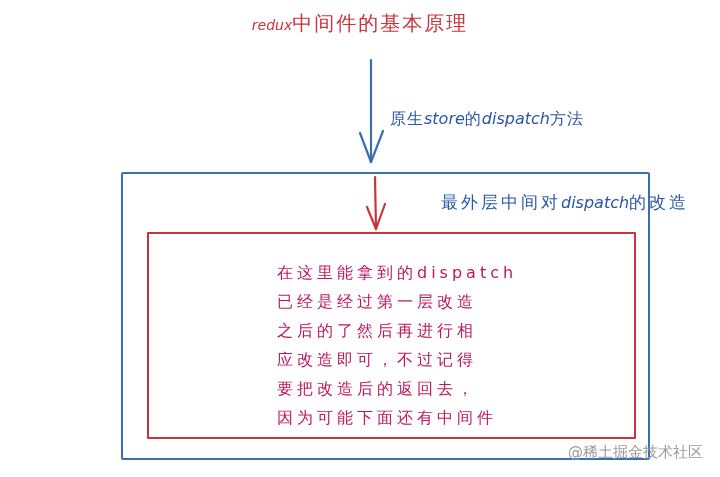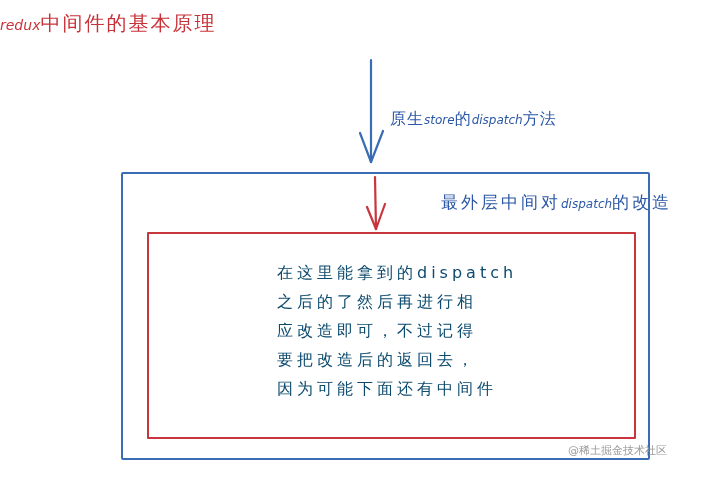--- a/index.html
+++ b/index.html
@@ -10,66 +10,66 @@
     body {
       width: 720px;
       height: 477px;
       position: relative;
       overflow: hidden;
       font-family: "DejaVu Sans", sans-serif;
     }
     .abs { position: absolute; }
     .title {
       left: 0; width: 720px; top: 10px;
-      text-align: left;
+      text-align: center;
       color: #c8333a;
       font-size: 20px;
       letter-spacing: 2px;
       font-family: "DejaVu Sans", sans-serif;
     }
     .title .latin {
       font-size: 14px;
       font-style: italic;
       letter-spacing: 0;
     }
     .label-blue {
       color: #2b57a6;
       font-size: 16px;
       letter-spacing: 1px;
       white-space: nowrap;
     }
     .label-blue .latin {
       font-style: italic;
-      font-size: 12px;
+      font-size: 16px;
       letter-spacing: 0;
     }
     .outer-box {
       left: 121px; top: 172px;
       width: 525px; height: 284px;
       border: 2px solid #3a6db3;
       border-radius: 2px;
     }
     .inner-box {
       left: 147px; top: 232px;
       width: 485px; height: 203px;
       border: 2px solid #c7353d;
       border-radius: 1px;
     }
     .note {
       left: 277px; top: 258px;
-      color: #0c4a6e;
+      color: #be185d;
       font-size: 16px;
       line-height: 29px;
       letter-spacing: 4px;
     }
     .note .line { white-space: nowrap; }
     .watermark {
       left: 568px; top: 443px;
       color: #9a9a9a;
-      font-size: 11px;
+      font-size: 15px;
       white-space: nowrap;
       font-family: "DejaVu Sans", sans-serif;
     }
     svg.arrows {
       position: absolute; left: 0; top: 0;
       width: 720px; height: 477px;
       pointer-events: none;
     }
   </style>
 </head>
@@ -99,19 +99,20 @@
 <div class="abs outer-box"></div>
 
 <div class="abs label-blue" style="left:393px; top:191px; font-size:17px; letter-spacing:3px;margin-left:48px;">
   <span>最外层中间对</span><span class="latin">dispatch</span><span>的改造</span>
 </div>
 
 <div class="abs inner-box"></div>
 
 <div class="abs note">
   <div class="line">在这里能拿到的dispatch</div>
+  <div class="line">已经是经过第一层改造</div>
   <div class="line">之后的了然后再进行相</div>
   <div class="line">应改造即可，不过记得</div>
   <div class="line">要把改造后的返回去，</div>
   <div class="line">因为可能下面还有中间件</div>
 </div>
 
 <div class="abs watermark">@稀土掘金技术社区</div>
 
 </body></html>

